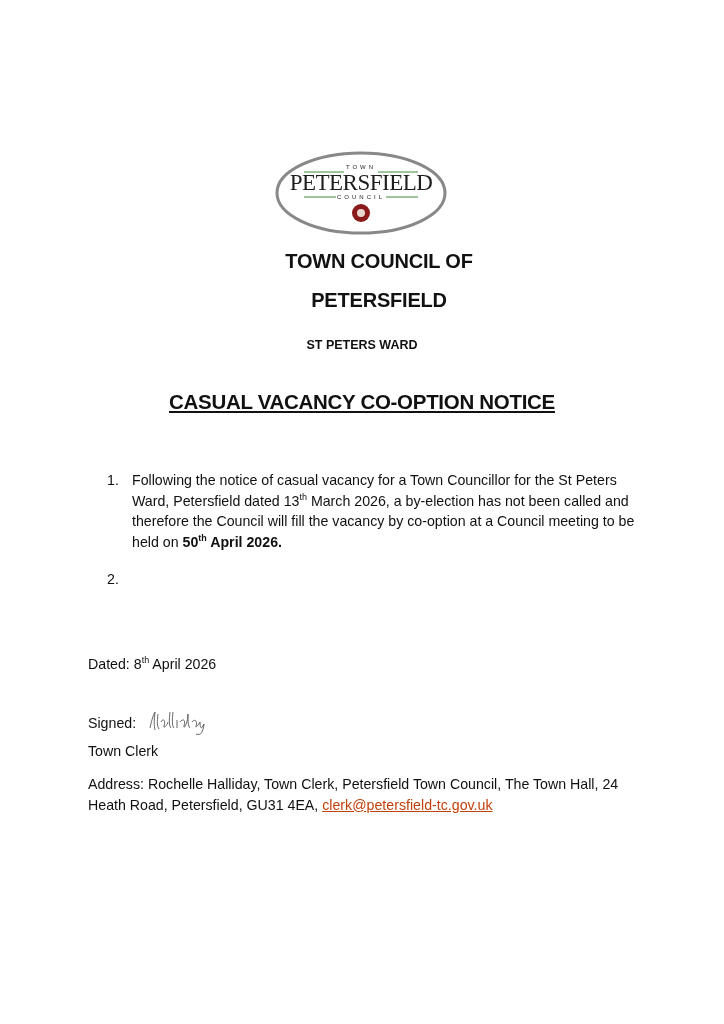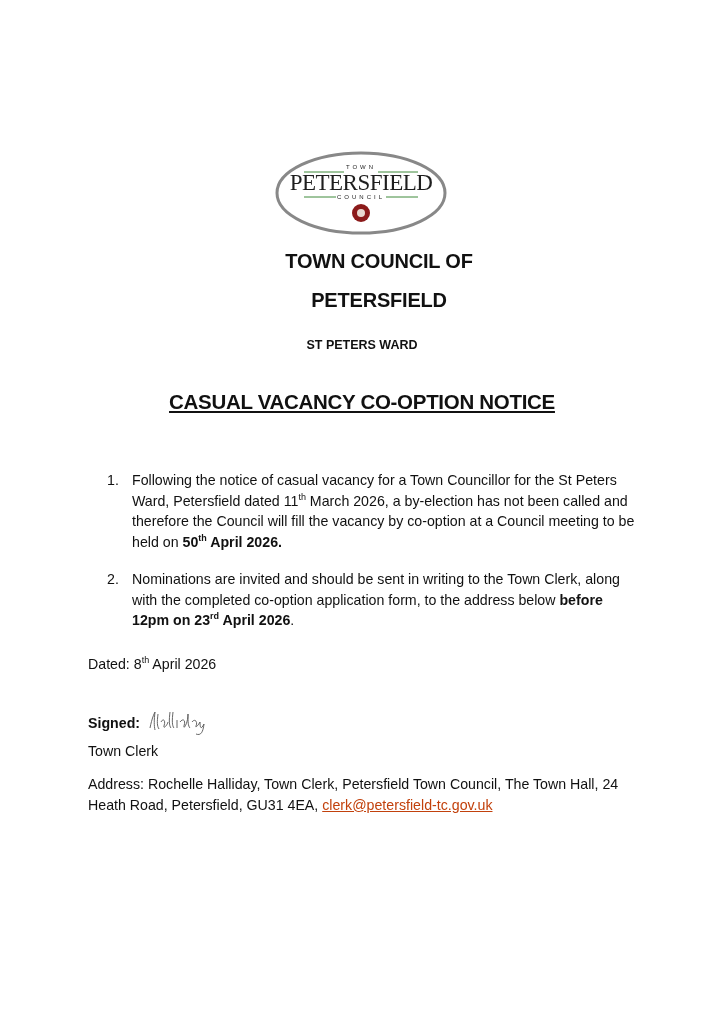--- a/index.html
+++ b/index.html
@@ -37,31 +37,30 @@
   <div class="abs" style="left:0;top:44px;width:174px;text-align:center;font-size:6px;letter-spacing:3px;font-family:'Liberation Sans',sans-serif;color:#222;">COUNCIL</div>
 </div>
 
 <div class="abs center h1" style="top:250px;">TOWN COUNCIL OF</div>
 <div class="abs center h1" style="top:289px;">PETERSFIELD</div>
 <div class="abs center h3" style="top:338px;">ST PETERS WARD</div>
 <div class="abs center h2" style="top:390px;">CASUAL VACANCY CO-OPTION NOTICE</div>
 
 <div class="abs item para" style="top:470px;height:90px;">
   <span class="num">1.</span>
-  <div class="txt"><span>Following the notice of casual vacancy for a Town Councillor for the St Peters Ward, Petersfield dated 11</span><sup>th</sup><span> March 2026, a by-election has not been called and therefore the Council will fill the vacancy by co-option at a Council meeting to be held on </span><b><span>50</span><sup>th</sup><span> April 2026.</span></b></div>
+  <div class="txt"><span>Following the notice of casual vacancy for a Town Councillor for the St Peters Ward, Petersfield dated 13</span><sup>th</sup><span> March 2026, a by-election has not been called and therefore the Council will fill the vacancy by co-option at a Council meeting to be held on </span><b><span>50</span><sup>th</sup><span> April 2026.</span></b></div>
 </div>
 
 <div class="abs item para" style="top:569px;height:65px;">
   <span class="num">2.</span>
-  <div class="txt"><span>Nominations are invited and should be sent in writing to the Town Clerk, along with the completed co-option application form, to the address below </span><b><span>before 12pm on 23</span><sup>rd</sup><span> April 2026</span></b><span>.</span></div>
 </div>
 
 <div class="abs para" style="left:88px;top:654px;"><span>Dated: 8</span><sup>th</sup><span> April 2026</span></div>
 
-<div class="abs para" style="left:88px;top:713px;font-weight:bold;">Signed:</div>
+<div class="abs para" style="left:88px;top:713px;">Signed:</div>
 <div class="abs" style="left:146px;top:706px;width:72px;height:32px;">
   <svg width="72" height="32" viewBox="0 0 72 32">
     <path d="M4 22 C6 12,8 8,9 6 M9 6 C8 14,8 20,9 24 M12 8 C11 16,11 20,13 23 M15 16 C17 12,20 14,18 20 C17 23,21 20,22 16 M24 6 C23 14,23 20,25 22 M27 6 C26 14,26 20,28 22 M31 14 L31 22 M34 16 C37 12,40 14,38 20 C37 24,42 18,42 8 C42 16,42 20,44 22 M46 16 C49 12,52 16,50 20 C49 22,52 20,54 16 C54 22,55 24,58 18 C57 26,55 30,50 28" fill="none" stroke="#555" stroke-width="0.9"></path>
   </svg>
 </div>
 <div class="abs para" style="left:88px;top:741px;">Town Clerk</div>
 
 <div class="abs para" style="left:88px;top:774px;width:560px;"><span>Address: Rochelle Halliday, Town Clerk, Petersfield Town Council, The Town Hall, 24 Heath Road, Petersfield, GU31 4EA, </span><a class="link">clerk@petersfield-tc.gov.uk</a></div>
 
 </body></html>

